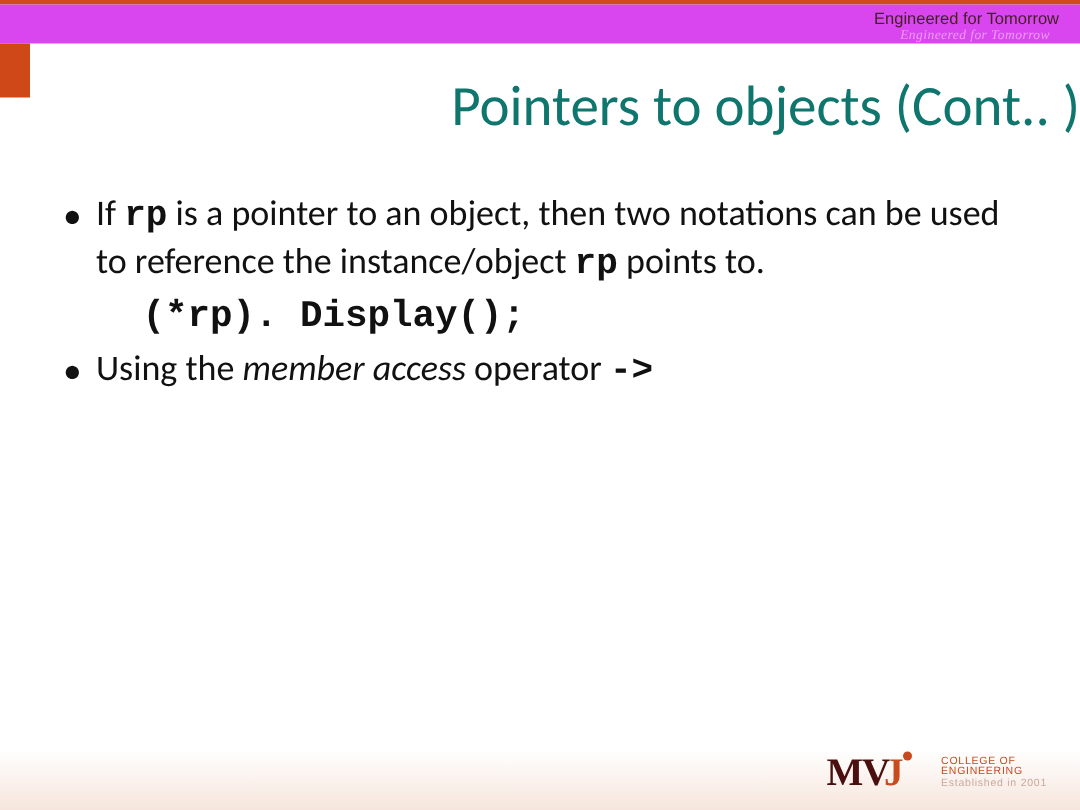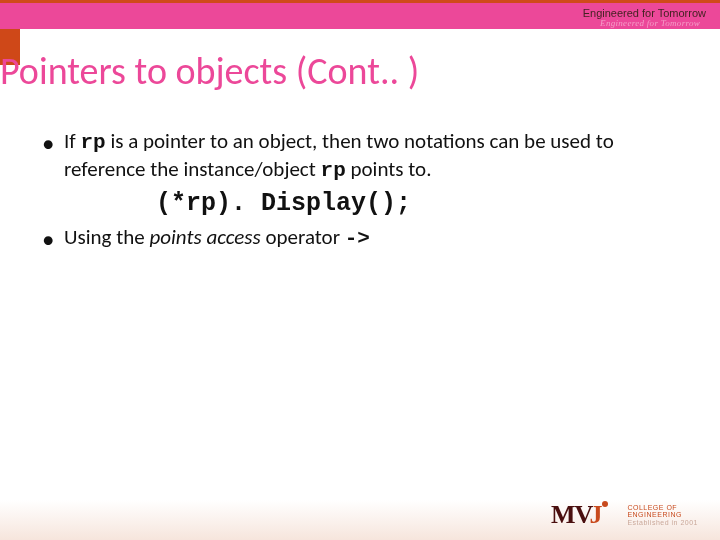--- a/index.html
+++ b/index.html
@@ -1,30 +1,30 @@
 <!DOCTYPE html>
 <html><head>
 <meta charset="utf-8">
 <style>
   * { box-sizing: border-box; margin: 0; padding: 0; }
   html, body { width: 720px; height: 540px; overflow: hidden; font-family: Calibri, "Segoe UI", Arial, sans-serif; background: #fff; }
   .slide { position: relative; width: 720px; height: 540px; background: #fff; }
   .top-thin { position: absolute; top: 0; left: 0; right: 0; height: 3px; background: #d04a1a; }
-  .header-bar { position: absolute; top: 3px; left: 0; right: 0; height: 26px; background: #ec4899; }
+  .header-bar { position: absolute; top: 3px; left: 0; right: 0; height: 26px; background: #d946ef; }
   .header-bar .tagline { position: absolute; right: 14px; top: 4px; font-size: 11px; color: #422; font-family: Arial, sans-serif; }
   .header-bar .subtag { position: absolute; right: 20px; top: 15px; font-size: 9px; color: rgba(255,255,255,.45); font-style: italic; font-family: Georgia, serif; letter-spacing: .3px; }
   .left-stripe { position: absolute; top: 29px; left: 0; width: 20px; height: 36px; background: #cf4818; }
-  .title { position: absolute; top: 48px; left: 0; right: 0; text-align: left; font-size: 38px; color: #ec4899; font-weight: 400; }
+  .title { position: absolute; top: 48px; left: 0; right: 0; text-align: right; font-size: 38px; color: #0f766e; font-weight: 400; }
   .content { position: absolute; top: 128px; left: 36px; right: 30px; color: #111; }
   ul.b { list-style: none; padding: 0; margin: 0; }
-  ul.b > li { position: relative; padding-left: 28px; margin-bottom: 4px; font-size: 21px; line-height: 1.25; }
+  ul.b > li { position: relative; padding-left: 28px; margin-bottom: 4px; font-size: 24px; line-height: 1.25; }
   ul.b > li::before { content: "•"; position: absolute; left: 6px; top: 0; font-size: 25px; }
   .mono { font-family: "Courier New", Courier, monospace; font-weight: bold; }
   .italic { font-style: italic; }
-  .code-line { font-family: "Courier New", Courier, monospace; font-weight: bold; font-size: 25px; margin-left: 120px; margin-top: 2px; margin-bottom: 6px; }
+  .code-line { font-family: "Courier New", Courier, monospace; font-weight: bold; font-size: 25px; margin-left: 59px; margin-top: 2px; margin-bottom: 6px; }
   .footer-shadow { position: absolute; left: 0; right: 0; bottom: 0; height: 40px;
     background: linear-gradient(to top, #f6e5dc 0%, rgba(246,229,220,0) 100%); pointer-events: none; }
   .logo { position: absolute; right: 22px; bottom: 10px; display: flex; align-items: center; gap: 20px; }
   .logo-mark { font-family: Georgia, "Times New Roman", serif; font-weight: 700; font-size: 26px; letter-spacing: -1px; }
   .lm-m1 { color: #4a0f0f; }
   .lm-v  { color: #4a0f0f; position: relative; }
   .lm-j  { color: #c84a1d; margin-left: -3px; }
   .jdot  { display:inline-block; width:6px; height:6px; background:#c84a1d; border-radius:50%; position:relative; top:-16px; left:1px; }
   .logo-text { display:flex; flex-direction:column; font-size:7px; line-height:1.05; color:#c84a1d; font-family: Arial, sans-serif; letter-spacing:.5px; }
   .logo-text .dim { color: #caa89a; }
@@ -44,21 +44,21 @@
 
   <div class="content">
     <ul class="b">
       <li>
         <span>If </span><span class="mono">rp</span><span> is a pointer to an object, then two notations can be used to reference the instance/object </span><span class="mono">rp</span><span> points to.</span>
       </li>
     </ul>
     <div class="code-line">(*rp). Display();</div>
     <ul class="b">
       <li>
-        <span>Using the </span><span class="italic">points access</span><span> operator </span><span class="mono">-&gt;</span>
+        <span>Using the </span><span class="italic">member access</span><span> operator </span><span class="mono">-&gt;</span>
       </li>
     </ul>
   </div>
 
   <div class="footer-shadow"></div>
 
   <div class="logo">
     <div class="logo-mark">
       <span class="lm-m1">M</span><span class="lm-v">V</span><span class="lm-j">J</span><span class="jdot"></span>
     </div>

